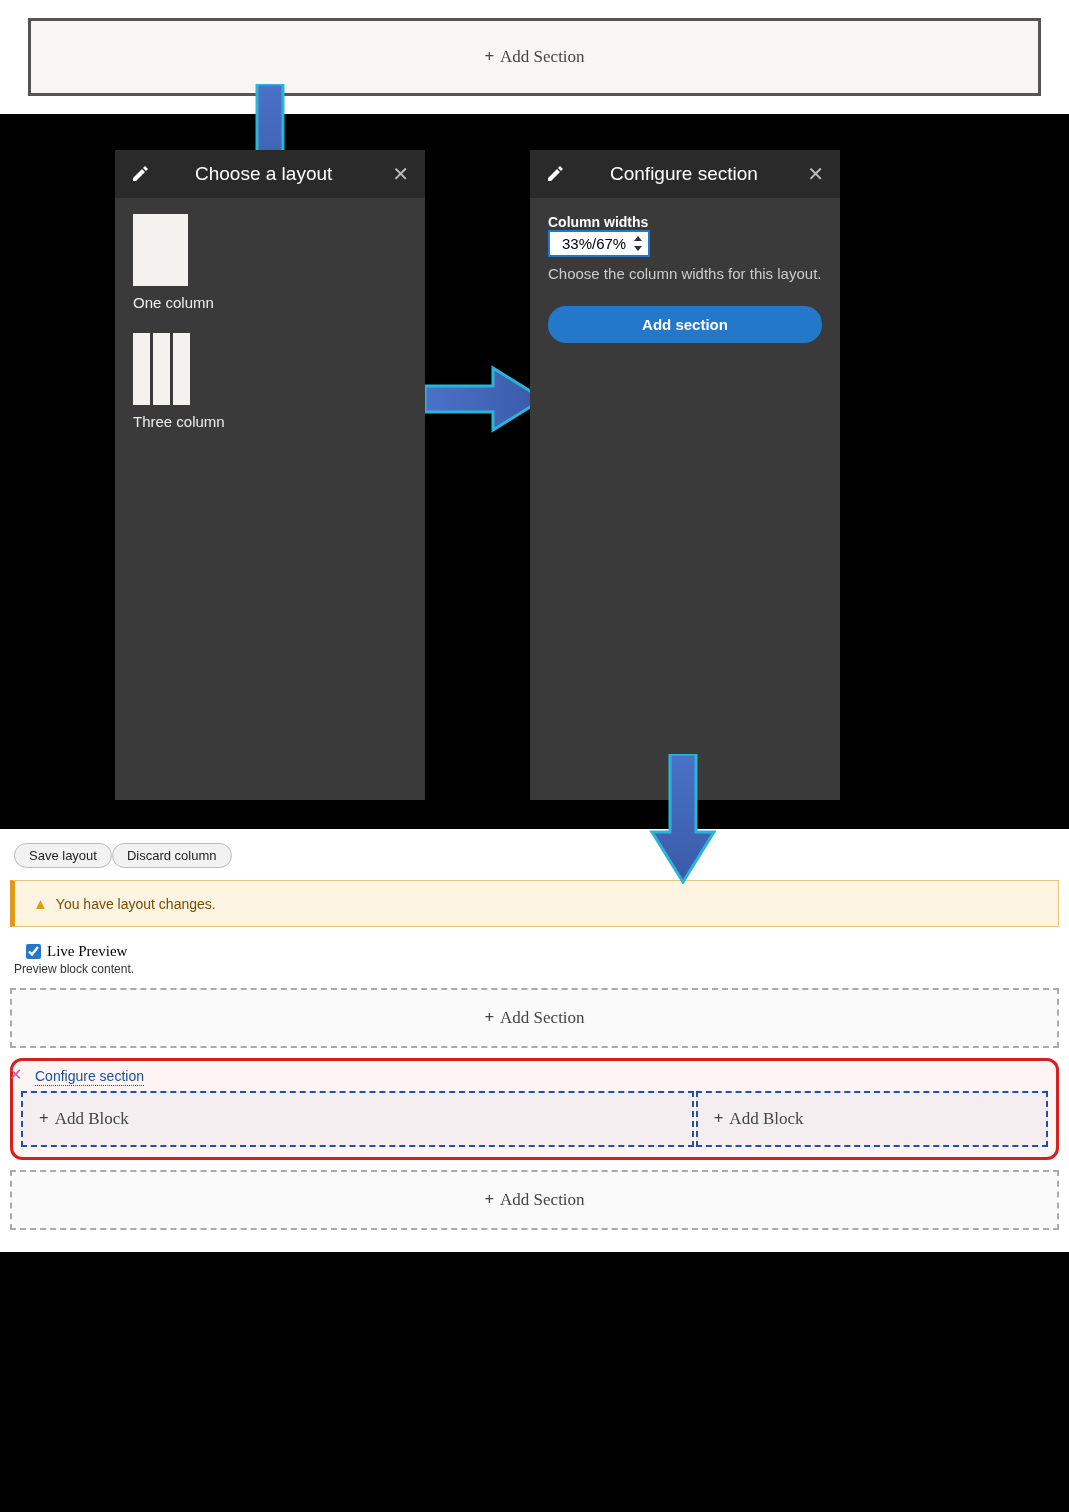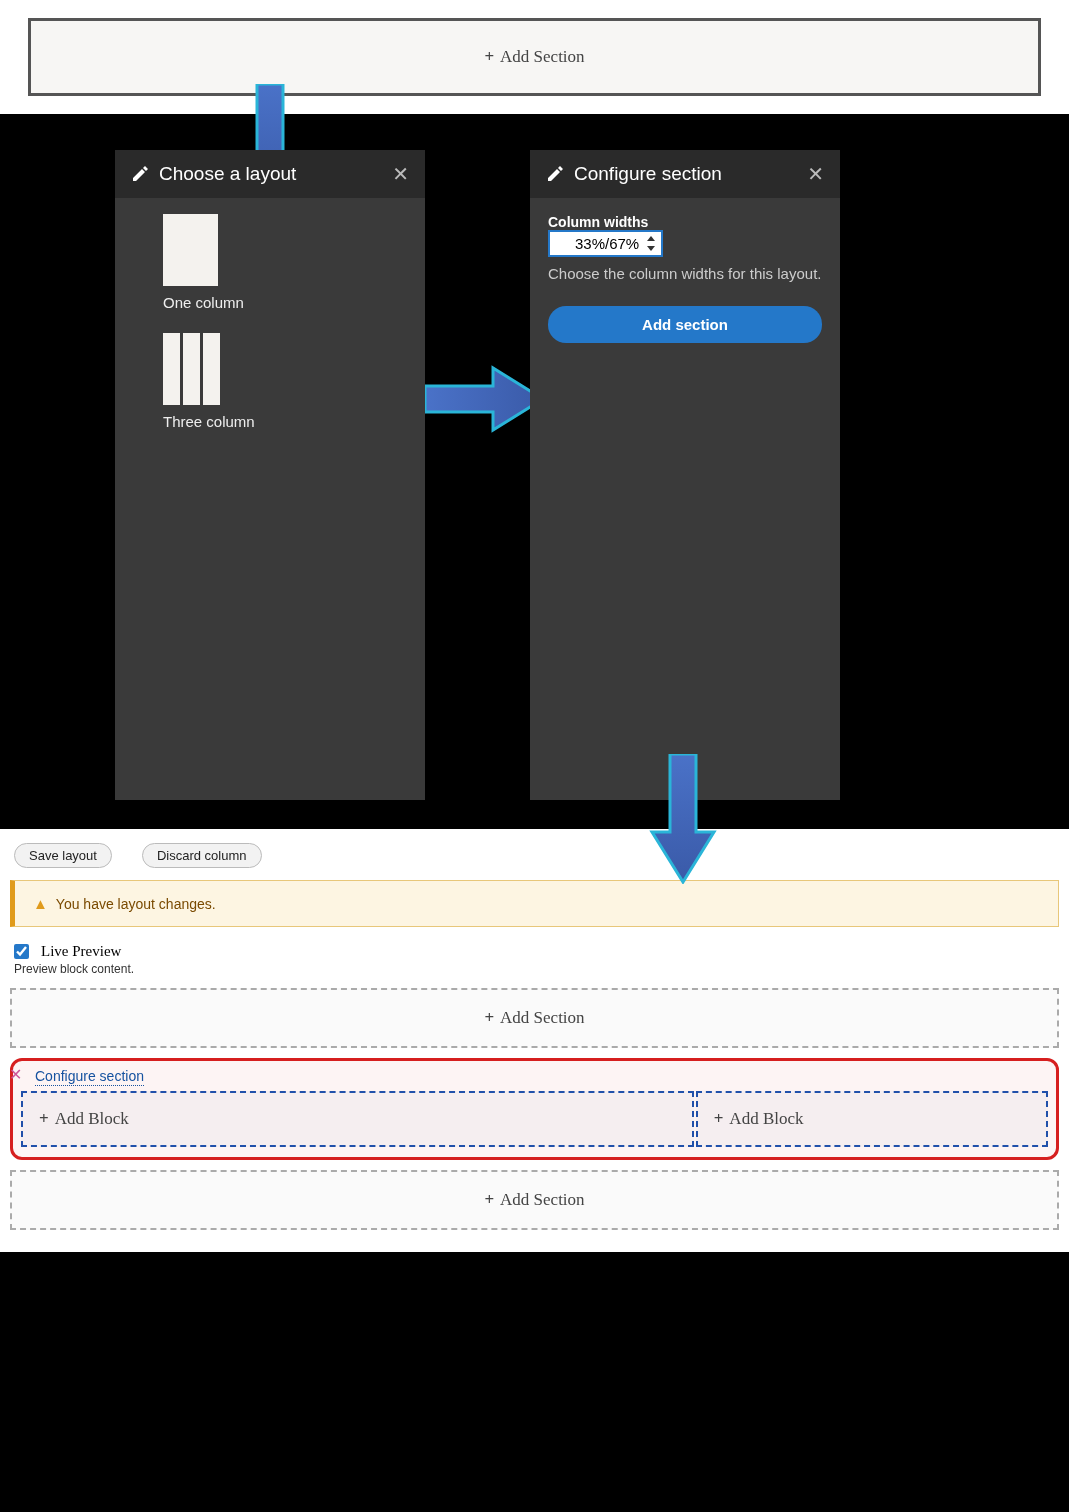--- a/index.html
+++ b/index.html
@@ -9,55 +9,55 @@
   .top-white { background: #fff; padding: 18px 28px; }
   .add-section-outer { border: 3px solid #555; padding: 2px; background: #f7f6f4; }
   .add-section-inner { padding: 24px; text-align: center; color: #444; font-size: 17px; }
   .plus { font-weight: bold; margin-right: 6px; display:inline-block; }
   
   
   .dark-region { background: #000; position: relative; height: 715px; }
   
   
   .panel { position: absolute; width: 310px; background: #3a3a3a; color: #ddd; font-family: 'Helvetica Neue', Arial, sans-serif; }
-  .panel-header { background: #2a2a2a; display: flex; align-items: center; padding: 12px 16px; font-size: 19px; }
+  .panel-header { background: #2a2a2a; display: flex; align-items: center; padding: 12px 16px; font-size: 19px; gap: 36px; }
   .panel-header .pencil { margin-right: 10px; }
   .panel-header .title { flex: 1; color: #fff; font-weight: 500; }
   .panel-header .close { color: #bbb; font-size: 20px; cursor: pointer; }
   .panel-body { padding: 16px 18px; }
   
   .panel-left { left: 115px; top: 36px; height: 650px; }
   .panel-right { left: 530px; top: 36px; height: 650px; }
   
   
-  .layout-opt { margin-bottom: 22px; cursor: pointer; margin-left: 30px; }
+  .layout-opt { margin-bottom: 22px; cursor: pointer; }
   .thumb { display: flex; gap: 3px; margin-bottom: 8px; height: 72px; }
   .thumb .col { background: #f4f2ee; }
   .opt-label { color: #eee; font-size: 15px; }
   
   
   .field-label { color: #fff; font-weight: bold; font-size: 14px; }
-  .select { background: #fff; border: 2px solid #2478c9; padding: 3px 22px 3px 25px; font-size: 15px; position: relative; display: inline-block; color: #000; font-family: Arial, sans-serif; font-weight: 500; }
+  .select { background: #fff; border: 2px solid #2478c9; padding: 3px 22px 3px 12px; font-size: 15px; position: relative; display: inline-block; color: #000; font-family: Arial, sans-serif; font-weight: 500; }
   .select::after { content:''; position:absolute; right:6px; top:4px; width:0;height:0;border-left:4px solid transparent;border-right:4px solid transparent;border-bottom:5px solid #333; }
   .select::before { content:''; position:absolute; right:6px; bottom:4px; width:0;height:0;border-left:4px solid transparent;border-right:4px solid transparent;border-top:5px solid #333; }
   .hint { color: #ccc; font-size: 15px; margin-top: 8px; }
   .btn-blue { background: #2478c9; color: #fff; font-weight: bold; text-align: center; padding: 10px; border-radius: 18px; margin-top: 24px; cursor: pointer; font-size: 15px; font-family: Arial, sans-serif; }
   
   
   .arrow-down-1 { position: absolute; left: 235px; top: -30px; }
   .arrow-right { position: absolute; left: 425px; top: 250px; }
   .arrow-down-2 { position: absolute; left: 648px; top: 640px; z-index: 5; }
   
   
   .bottom-white { background: #fff; padding: 14px 0 18px 0; font-family: Arial, Helvetica, sans-serif; position: relative; }
-  .action-row { padding: 0 28px 12px 14px; display: flex; gap: 30px; }
+  .action-row { padding: 0 28px 12px 14px; display: flex; }
   .pill-btn { background: #f2f2f2; border: 1px solid #bbb; border-radius: 14px; padding: 4px 14px; font-size: 13px; cursor: pointer; color: #222; }
   .warning-bar { background: #fdf5e2; border: 1px solid #e8c77a; border-left: 5px solid #e09b1c; padding: 14px 18px; margin: 0 10px 16px 10px; color: #7a4a00; font-size: 14px; display: flex; align-items: center; gap: 8px; }
   .warning-tri { color: #e09b1c; font-size: 15px; }
-  .preview-row { padding: 0 14px 2px 14px; display: flex; align-items: center; gap: 12px; font-family: Georgia, serif; font-size: 15px; }
+  .preview-row { padding: 0 14px 2px 26px; display: flex; align-items: center; gap: 6px; font-family: Georgia, serif; font-size: 15px; }
   .preview-chk { width: 15px; height: 15px; accent-color: #2478c9; }
   .preview-sub { padding: 0 14px 8px 14px; font-size: 12px; color: #333; }
   
   .dashed-grey { border: 2px dashed #aaa; margin: 4px 10px; padding: 18px; text-align: center; color: #444; font-family: Georgia, serif; font-size: 17px; background: #fafafa; }
   
   .red-box { border: 3px solid #d61f1f; border-radius: 12px; margin: 10px 10px; padding: 6px 8px 10px 8px; background: #fdf4f4; position: relative; }
   .config-link { color: #1753a0; font-size: 14px; border-bottom: 1px dotted #1753a0; cursor: pointer; padding-bottom: 1px; margin-left: 14px; }
   .close-red { position: absolute; left: -4px; top: 4px; color: #c59; font-size: 16px; }
   .blue-cols { display: flex; gap: 2px; margin-top: 6px; }
   .blue-dash { border: 2px dashed #2050aa; padding: 16px; text-align: left; font-family: Georgia, serif; font-size: 17px; color: #444; background: #f5eef0; }

